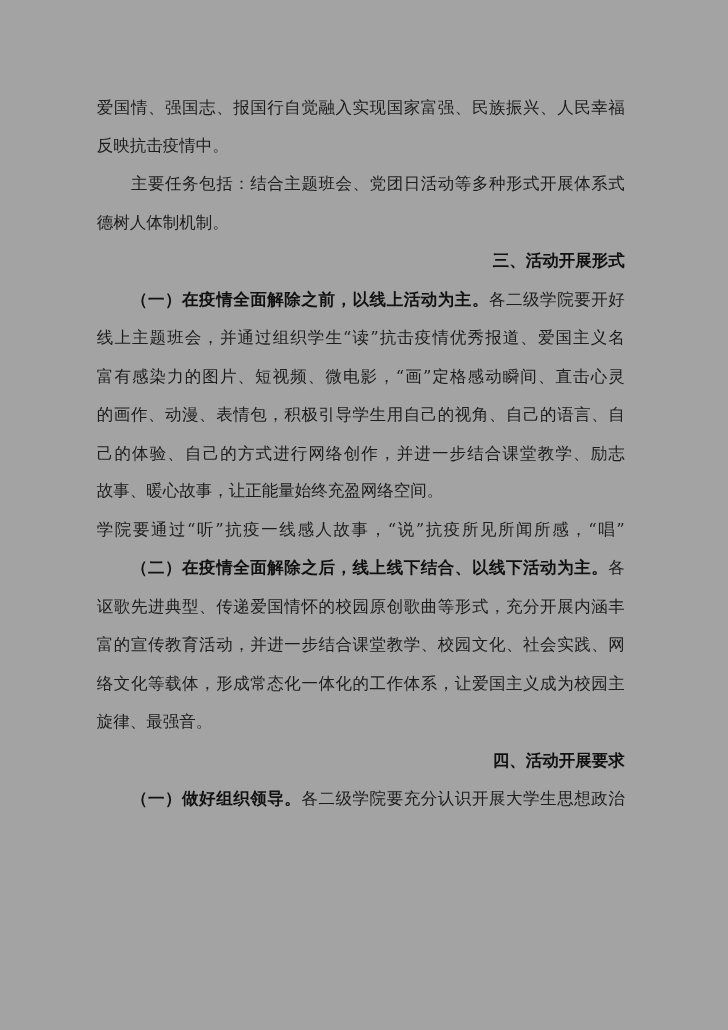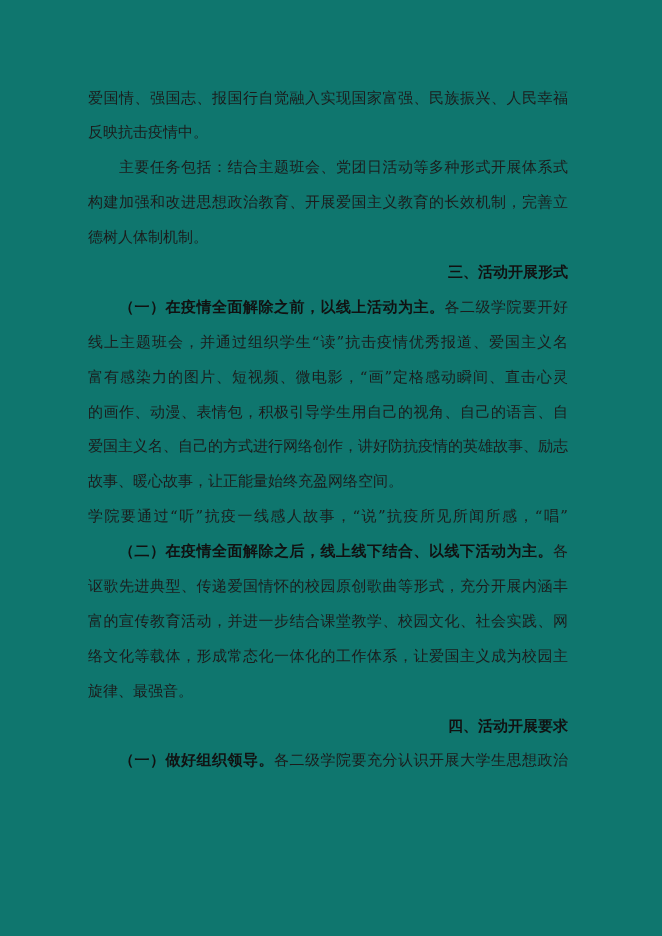--- a/index.html
+++ b/index.html
@@ -12,21 +12,21 @@
       height: 936px;
       position: relative;
       overflow: hidden;
     }
     .page {
       position: absolute;
       left: 0;
       top: 0;
       width: 662px;
       height: 936px;
-      background: #0f766e;
+      background: #a3a3a3;
     }
     .text-body {
       position: absolute;
       left: 88px;
       top: 80.5px;
       width: 480px;
       font-family: "DejaVu Serif", "Liberation Serif", serif;
       font-size: 15px;
       line-height: 34.9px;
       color: #1c1c1c;
@@ -60,32 +60,31 @@
 </head>
 <body>
 
 <div class="page">
   <div class="text-body">
 
     <div class="line full">爱国情、强国志、报国行自觉融入实现国家富强、民族振兴、人民幸福</div>
     <div class="line">反映抗击疫情中。</div>
 
     <div class="line full indent">主要任务包括：结合主题班会、党团日活动等多种形式开展体系式</div>
-    <div class="line full">构建加强和改进思想政治教育、开展爱国主义教育的长效机制，完善立</div>
     <div class="line">德树人体制机制。</div>
 
     <div class="line indent heading">三、活动开展形式</div>
 
     <div class="line full indent">
       <span class="lead">（一）在疫情全面解除之前，以线上活动为主。</span><span>各二级学院要开好</span>
     </div>
     <div class="line full">线上主题班会，并通过组织学生“读”抗击疫情优秀报道、爱国主义名</div>
     <div class="line full">富有感染力的图片、短视频、微电影，“画”定格感动瞬间、直击心灵</div>
     <div class="line full">的画作、动漫、表情包，积极引导学生用自己的视角、自己的语言、自</div>
-    <div class="line full">爱国主义名、自己的方式进行网络创作，讲好防抗疫情的英雄故事、励志</div>
+    <div class="line full">己的体验、自己的方式进行网络创作，并进一步结合课堂教学、励志</div>
     <div class="line">故事、暖心故事，让正能量始终充盈网络空间。</div>
 
     <div class="line full">学院要通过“听”抗疫一线感人故事，“说”抗疫所见所闻所感，“唱”</div>
     <div class="line full indent">
       <span class="lead">（二）在疫情全面解除之后，线上线下结合、以线下活动为主。</span><span>各</span>
     </div>
     <div class="line full">讴歌先进典型、传递爱国情怀的校园原创歌曲等形式，充分开展内涵丰</div>
     <div class="line full">富的宣传教育活动，并进一步结合课堂教学、校园文化、社会实践、网</div>
     <div class="line full">络文化等载体，形成常态化一体化的工作体系，让爱国主义成为校园主</div>
     <div class="line">旋律、最强音。</div>

